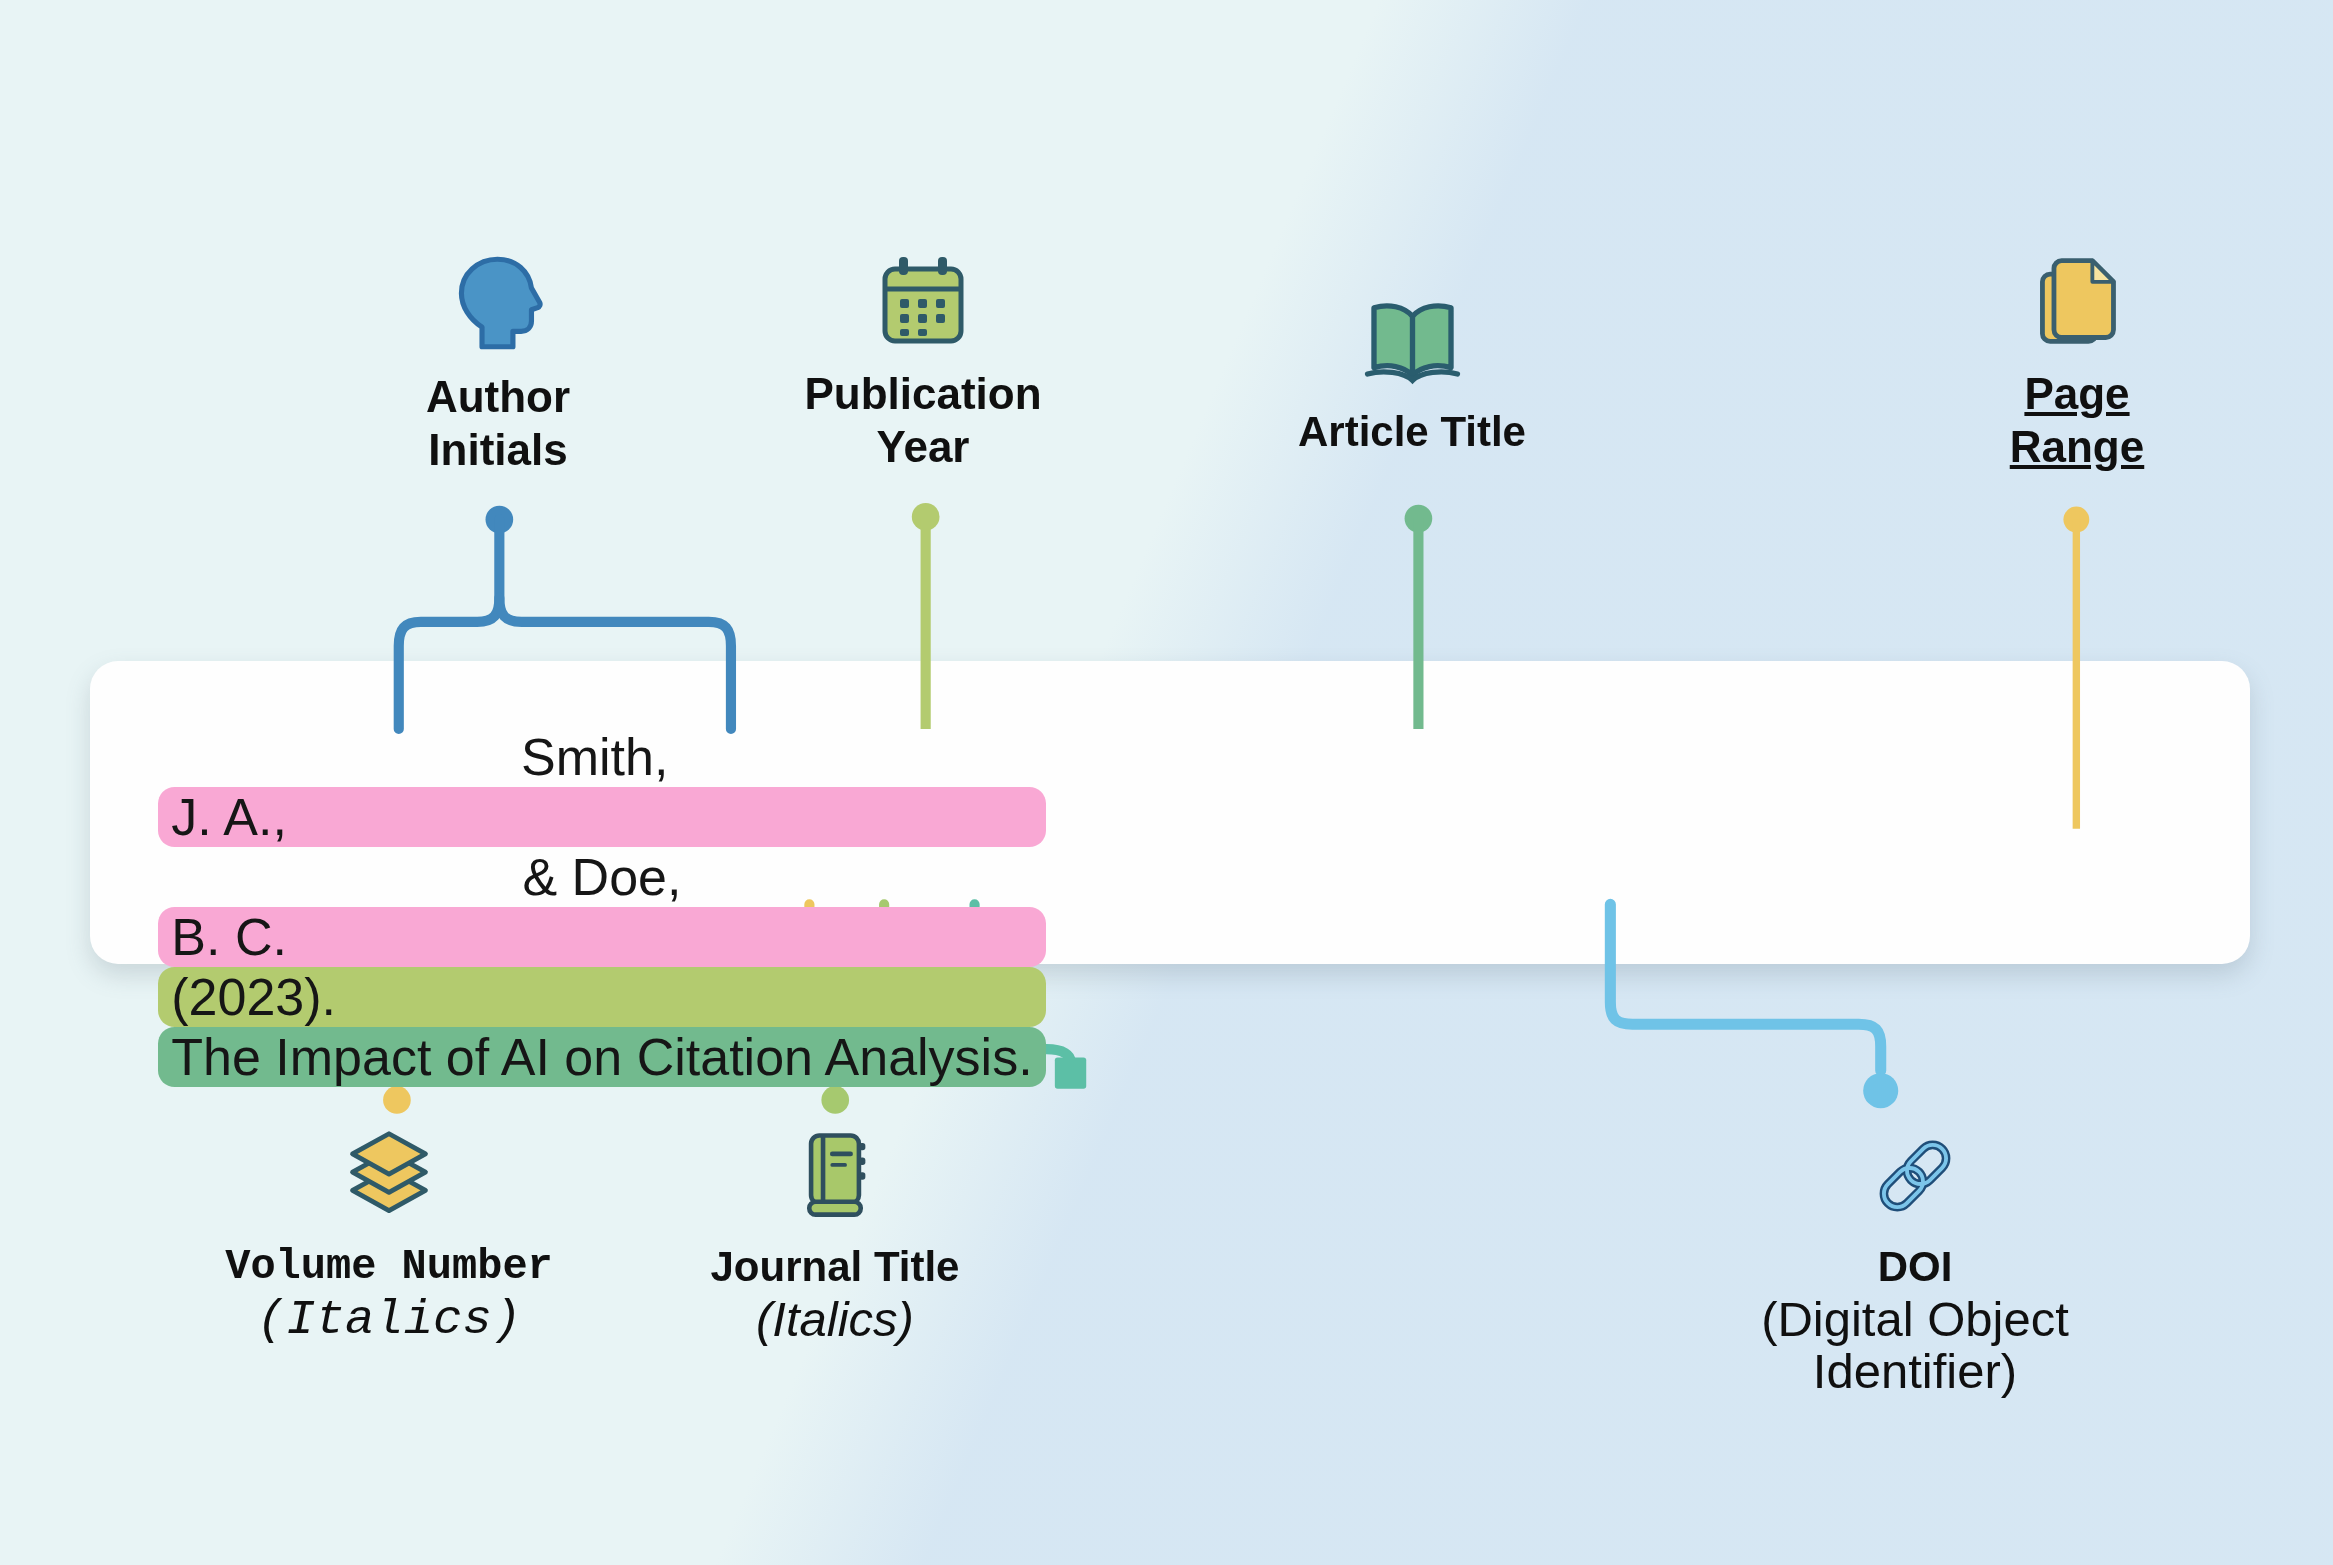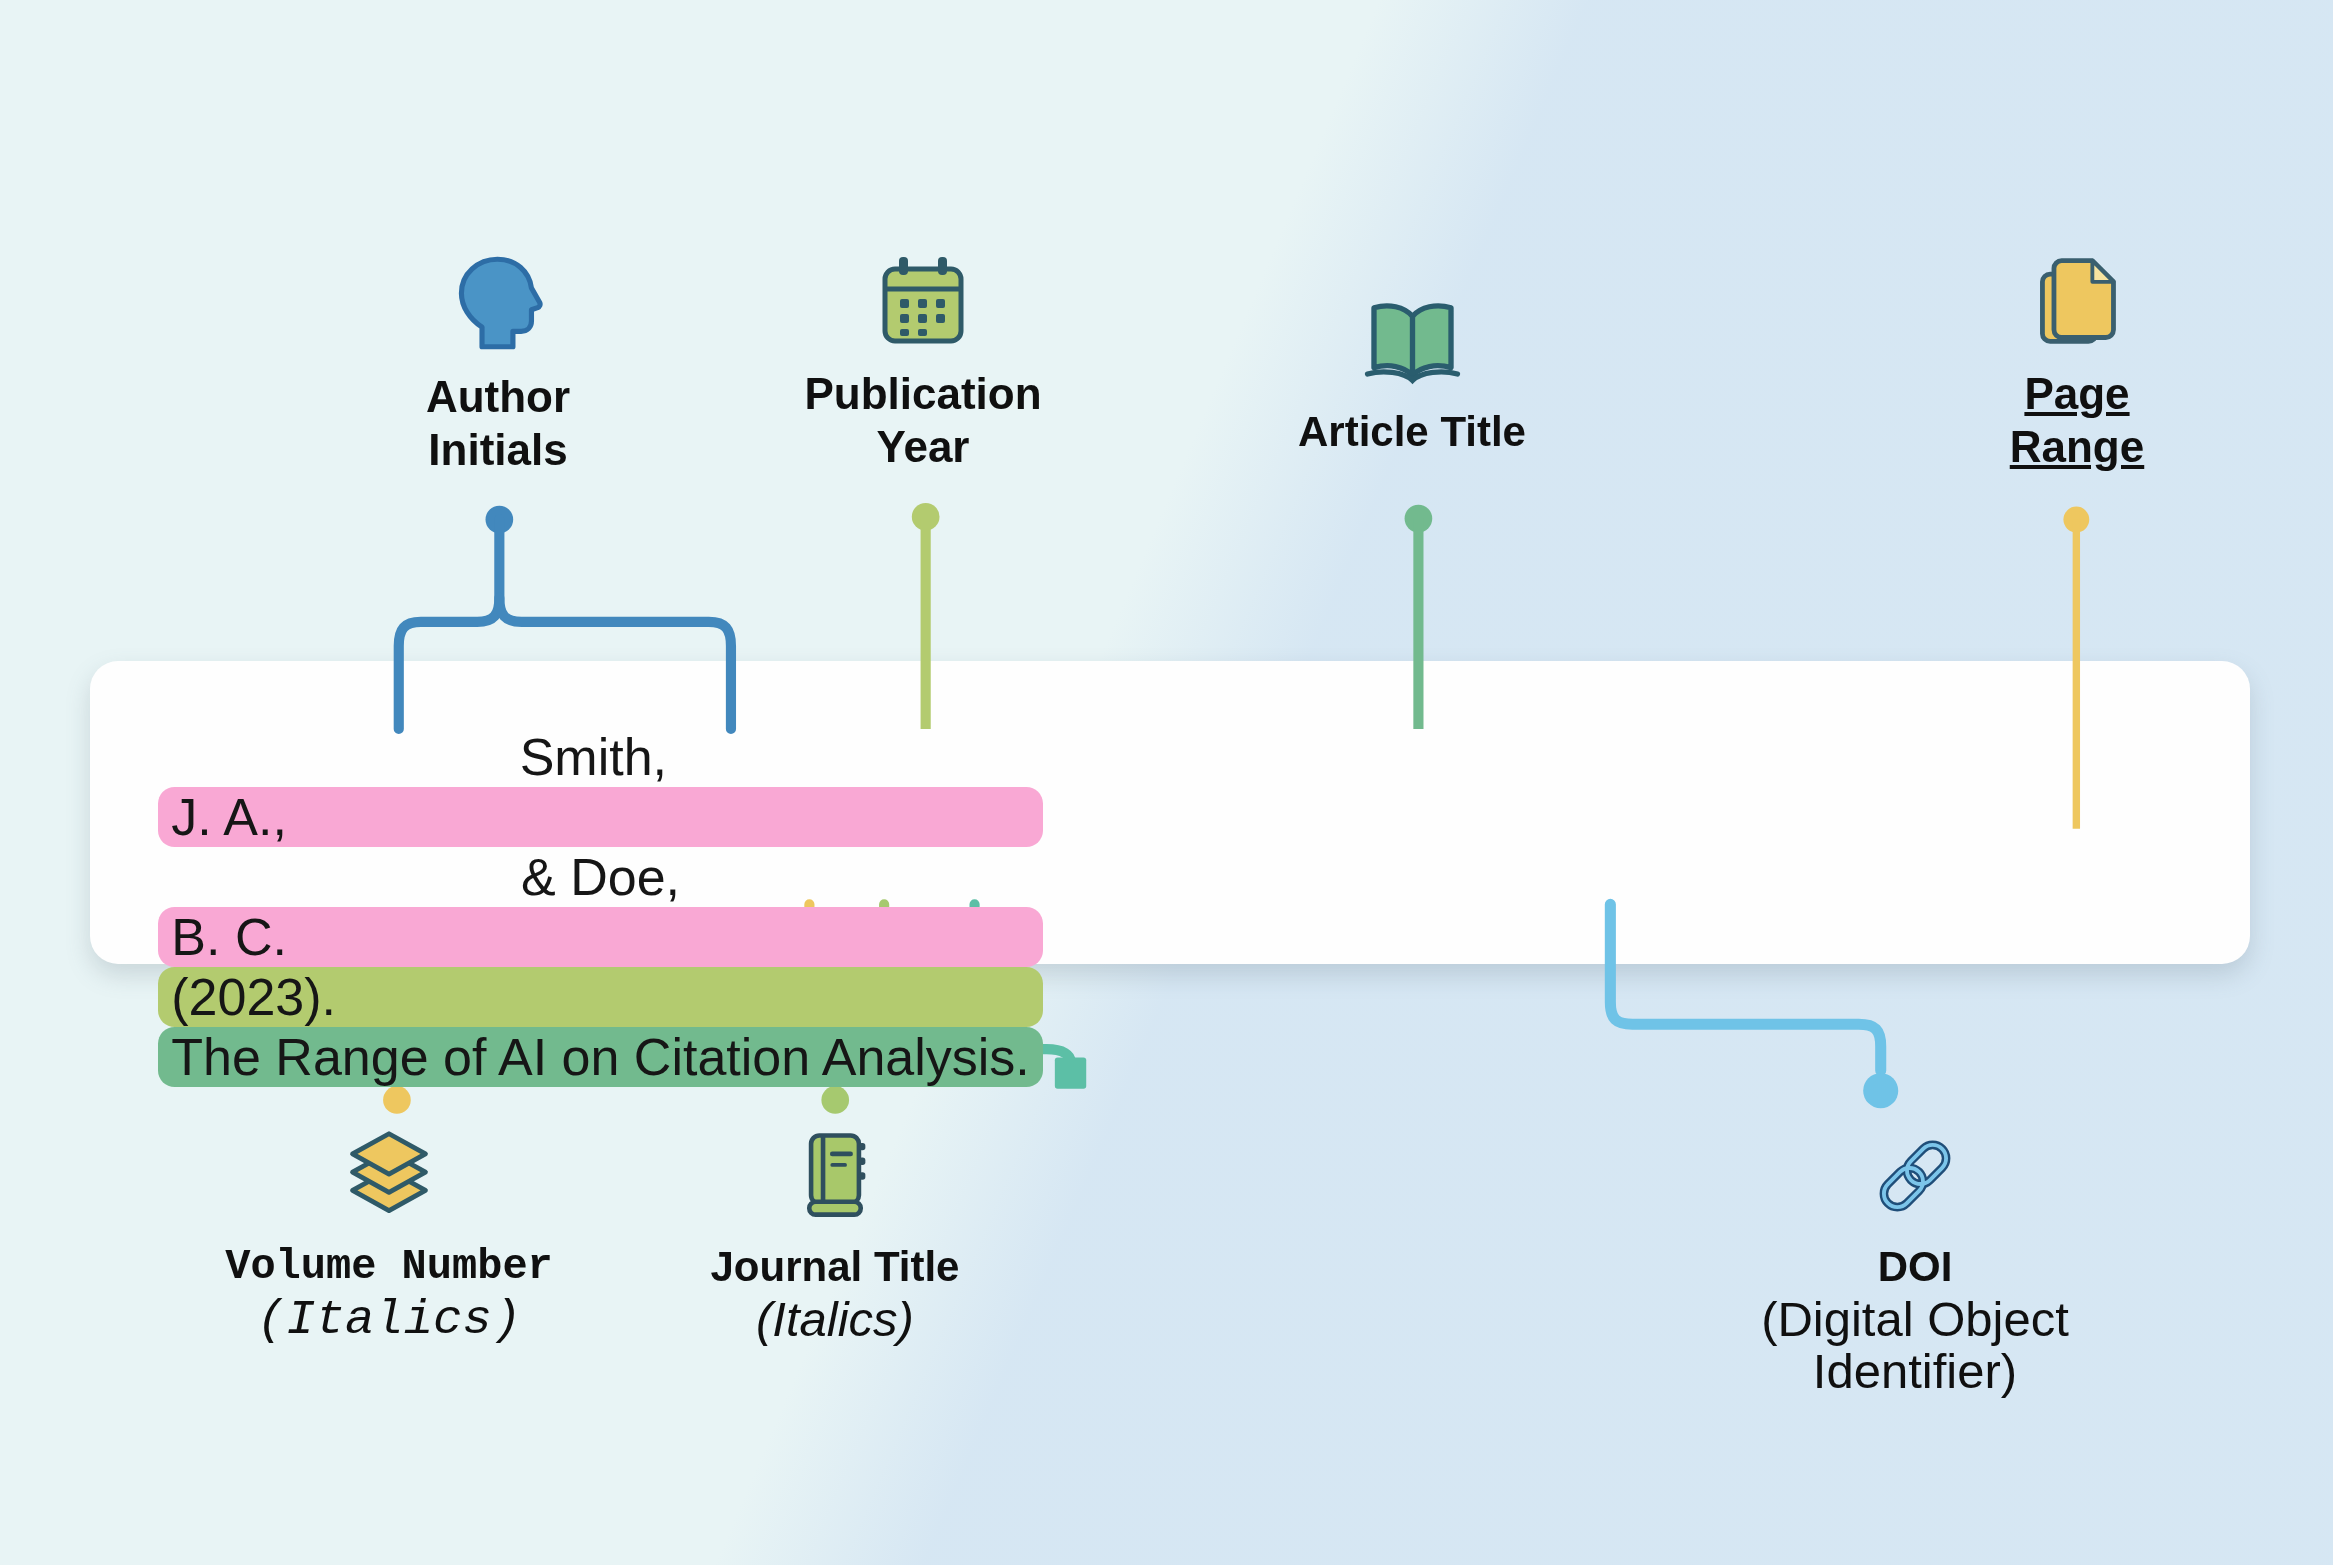--- a/index.html
+++ b/index.html
@@ -73,21 +73,21 @@
     <path d="M1745,980 L1745,1086 C1745,1104 1751,1110 1769,1110 L2014,1110 C2032,1110 2038,1116 2038,1134 L2038,1160" fill="none" stroke="#6fc3e7" stroke-width="12" stroke-linecap="round"></path>
     <circle cx="2038" cy="1182" r="19" fill="#6fc3e7"></circle>
   </svg>
 
   <div class="row row1">
     <span class="seg">Smith, </span>
     <span class="seg hl hl-blue">J. A.,</span>
     <span class="seg"> &amp; Doe, </span>
     <span class="seg hl hl-blue">B. C.</span>
     <span class="seg hl hl-olive">(2023).</span>
-    <span class="seg hl hl-green">The Range of AI on Citation Analysis.</span>
+    <span class="seg hl hl-green">The Impact of AI on Citation Analysis.</span>
   </div>
 
 
   <div class="label lab-author">
     <span class="icon">
       <svg width="103" height="103" viewBox="0 0 100 100">
         <path d="M34 93 V74 C22 66 14 54 14 41 C14 22 30 8 49 8 C67 8 80 20 82 36 L90 50 C91 52 90 54 88 55 L82 57 V68 C82 74 78 78 72 78 H64 V93 Z" fill="#4a94c6" stroke="#2d6da6" stroke-width="5" stroke-linejoin="round"></path>
       </svg>
     </span>
     <span class="ttl">Author</span>

